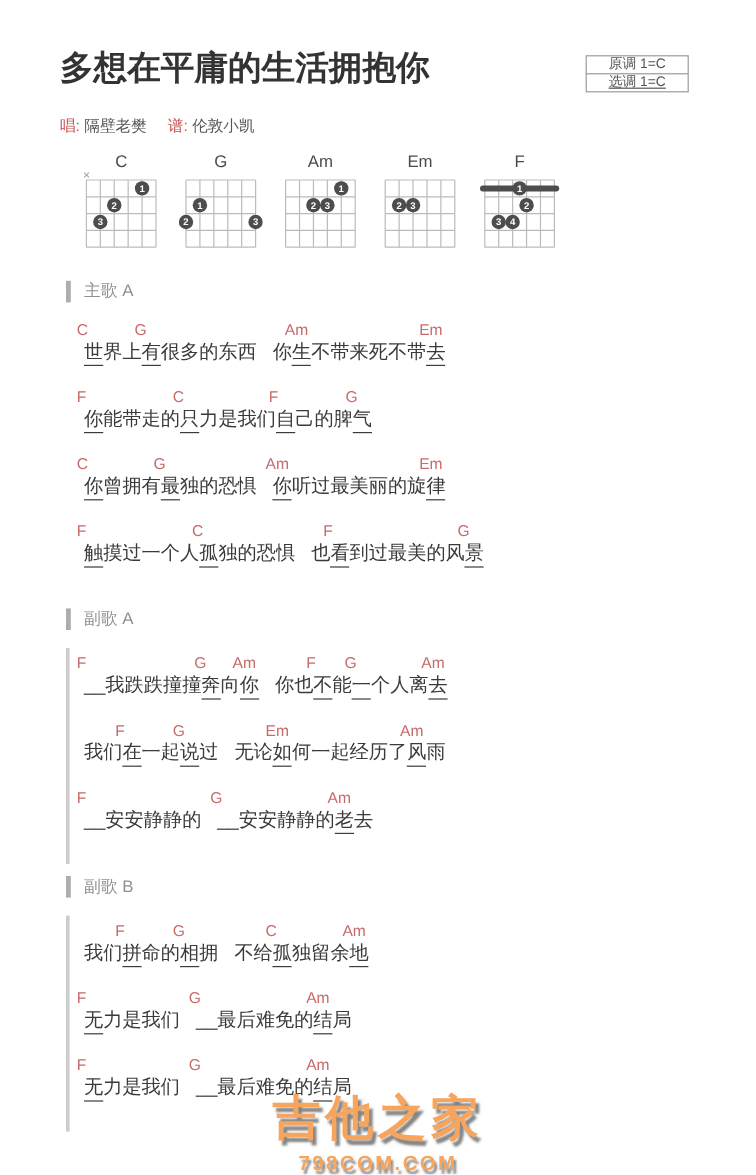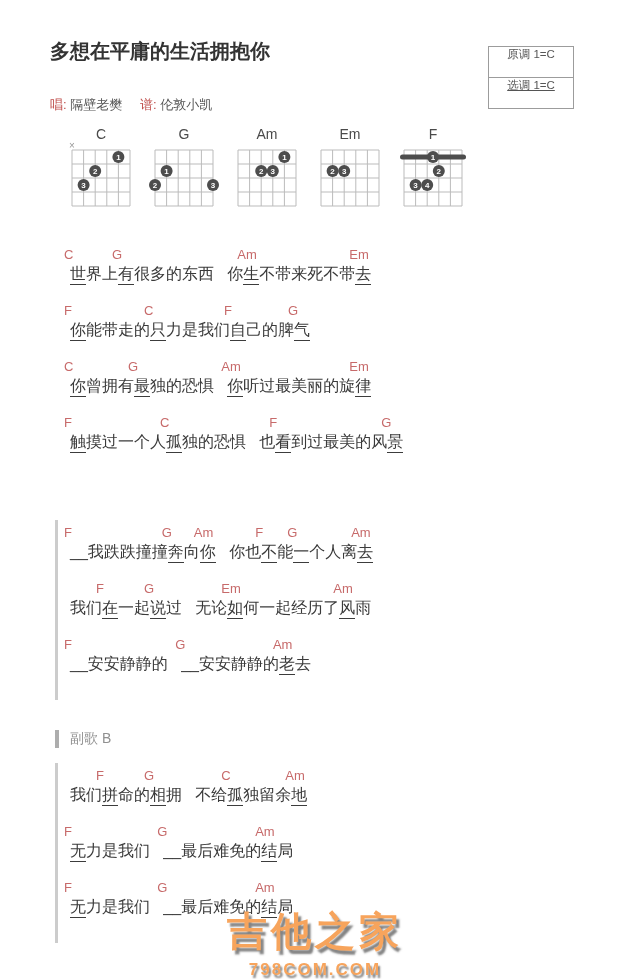--- a/index.html
+++ b/index.html
@@ -1,27 +1,27 @@
 <!DOCTYPE html>
 <html><head>
 <meta charset="utf-8">
 <style>
   * { margin:0; padding:0; box-sizing:border-box; }
   html,body { background:#fff; }
   .page {
     position:relative; width:630px; height:979px; background:#fff; overflow:hidden;
     font-family:"Liberation Sans","DejaVu Sans",sans-serif; color:#3a3a3a;
   }
-  .title { position:absolute; left:50px; top:38px; font-size:20px; font-weight:bold; color:#333; }
+  .title { position:absolute; left:50px; top:38px; font-size:28px; font-weight:bold; color:#333; }
   .credits { position:absolute; left:50px; top:96px; font-size:13px; color:#555; }
   .credits .red { color:#c0504d; }
   .credits .name { margin-right:14px; color:#555; }
   .keyboxes { position:absolute; left:488px; top:46px; width:86px; }
   .keybox {
-    width:86px; height:32px; border:1px solid #9c9c9c; font-size:11.5px; line-height:14px;
+    width:86px; height:16px; border:1px solid #9c9c9c; font-size:11.5px; line-height:14px;
     text-align:center; color:#555; background:#fff;
   }
   .keybox + .keybox { margin-top:-1px;text-decoration:underline; }
   
   .diagrams { position:absolute; left:0; top:126px; width:630px; height:84px; }
   .diagram { position:absolute; top:0; width:70px; }
   .diagram .dlabel { width:70px; text-align:center; font-size:14px; color:#4a4a4a; height:16px; }
   
   .section { position:absolute; left:55px; width:540px; }
   .sec-head { height:20px; display:flex; align-items:center; }
@@ -156,29 +156,37 @@
           <circle cx="40.8" cy="29" r="6" fill="#4d4d4d"></circle>
           <text x="40.8" y="31.8" font-size="8" fill="#fff" text-anchor="middle" font-weight="bold">2</text>
           <circle cx="17.6" cy="43" r="6" fill="#4d4d4d"></circle>
           <text x="17.6" y="45.8" font-size="8" fill="#fff" text-anchor="middle" font-weight="bold">3</text>
           <circle cx="29.2" cy="43" r="6" fill="#4d4d4d"></circle>
           <text x="29.2" y="45.8" font-size="8" fill="#fff" text-anchor="middle" font-weight="bold">4</text>
         </svg></div>
     </div>
 
   <div class="section" id="verse-a" style="top:233px">
+    <div class="sec-head">
+      <span class="sec-bar"></span>
+      <span class="sec-label">主歌 A</span>
+    </div>
     <div class="lines">
         <div class="song-line"><span class="seg u">世<span class="chord">C</span></span><span class="seg">界上</span><span class="seg u">有<span class="chord">G</span></span><span class="seg">很多的东西</span><span class="seg">   </span><span class="seg">你</span><span class="seg u">生<span class="chord">Am</span></span><span class="seg">不带来死不带</span><span class="seg u">去<span class="chord">Em</span></span></div>
         <div class="song-line"><span class="seg u">你<span class="chord">F</span></span><span class="seg">能带走的</span><span class="seg u">只<span class="chord">C</span></span><span class="seg">力是我们</span><span class="seg u">自<span class="chord">F</span></span><span class="seg">己的脾</span><span class="seg u">气<span class="chord">G</span></span></div>
         <div class="song-line"><span class="seg u">你<span class="chord">C</span></span><span class="seg">曾拥有</span><span class="seg u">最<span class="chord">G</span></span><span class="seg">独的恐惧</span><span class="seg">   </span><span class="seg u">你<span class="chord">Am</span></span><span class="seg">听过最美丽的旋</span><span class="seg u">律<span class="chord">Em</span></span></div>
         <div class="song-line"><span class="seg u">触<span class="chord">F</span></span><span class="seg">摸过一个人</span><span class="seg u">孤<span class="chord">C</span></span><span class="seg">独的恐惧</span><span class="seg">   </span><span class="seg">也</span><span class="seg u">看<span class="chord">F</span></span><span class="seg">到过最美的风</span><span class="seg u">景<span class="chord">G</span></span></div>
       </div>
   </div>
 
   <div class="section" id="chorus-a" style="top:506px">
+    <div class="sec-head">
+      <span class="sec-bar"></span>
+      <span class="sec-label">副歌 A</span>
+    </div>
     <div class="lines quote">
         <div class="song-line"><span class="seg">__<span class="chord">F</span></span><span class="seg">我跌跌撞撞</span><span class="seg u">奔<span class="chord">G</span></span><span class="seg">向</span><span class="seg u">你<span class="chord">Am</span></span><span class="seg">   </span><span class="seg">你也</span><span class="seg u">不<span class="chord">F</span></span><span class="seg">能</span><span class="seg u">一<span class="chord">G</span></span><span class="seg">个人离</span><span class="seg u">去<span class="chord">Am</span></span></div>
         <div class="song-line"><span class="seg">我们</span><span class="seg u">在<span class="chord">F</span></span><span class="seg">一起</span><span class="seg u">说<span class="chord">G</span></span><span class="seg">过</span><span class="seg">   </span><span class="seg">无论</span><span class="seg u">如<span class="chord">Em</span></span><span class="seg">何一起经历了</span><span class="seg u">风<span class="chord">Am</span></span><span class="seg">雨</span></div>
         <div class="song-line"><span class="seg">__<span class="chord">F</span></span><span class="seg">安安静静的</span><span class="seg">   </span><span class="seg">__<span class="chord">G</span></span><span class="seg">安安静静的</span><span class="seg u">老<span class="chord">Am</span></span><span class="seg">去</span></div>
       </div>
   </div>
 
   <div class="section" id="chorus-b" style="top:729px">
     <div class="sec-head">
       <span class="sec-bar"></span>

